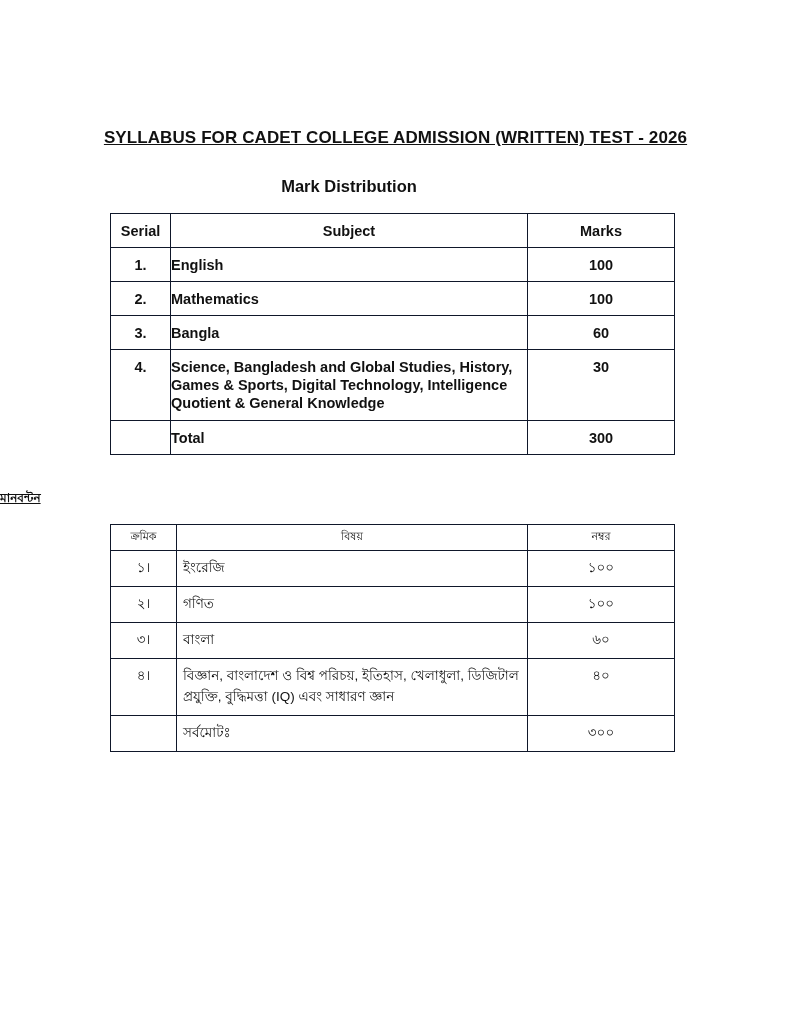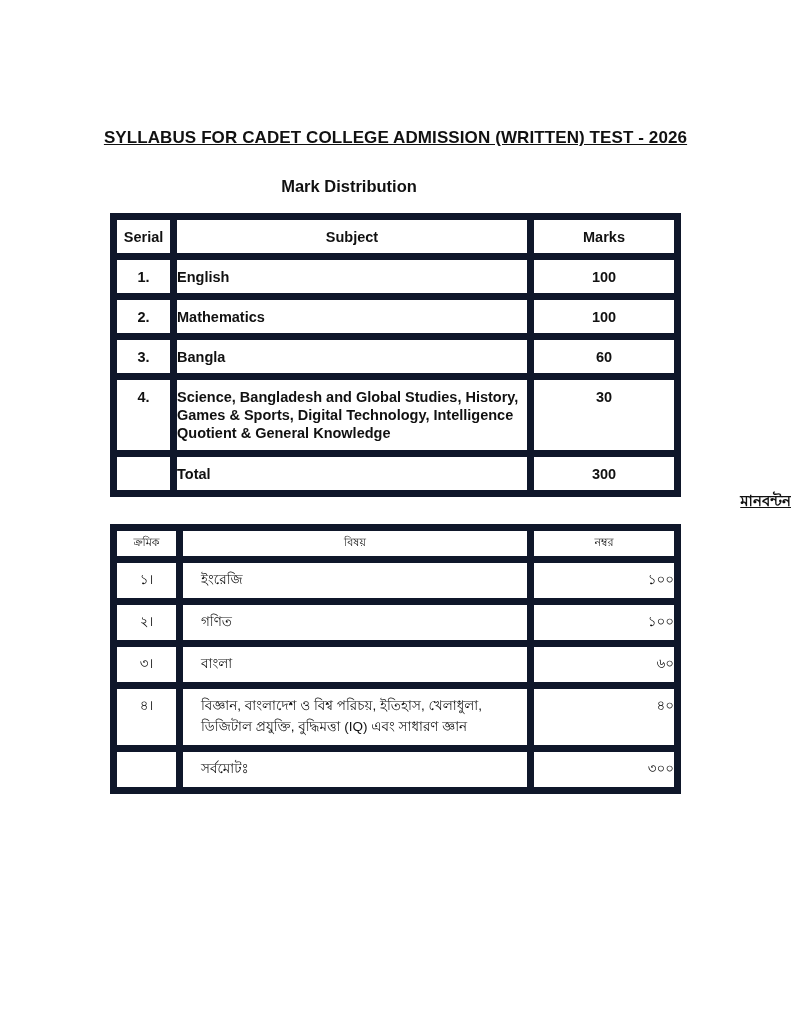--- a/index.html
+++ b/index.html
@@ -1,34 +1,34 @@
 <!DOCTYPE html>
 <html><head>
 <meta charset="utf-8">
 <style>
   html, body { margin:0; padding:0; background:#ffffff; }
   body { width:791px; height:1024px; position:relative; overflow:hidden; font-family:"Liberation Sans", sans-serif; color:#111; }
   .title { position:absolute; left:0; width:791px; top:128px; text-align:center; font-weight:bold; font-size:17px; text-decoration:underline; letter-spacing:0.1px; }
   .subtitle { position:absolute; left:0; width:698px; top:177px; text-align:center; font-weight:bold; font-size:16.5px; }
-  .bn-title { position:absolute; left:0; width:791px; top:489px; text-align:right; font-weight:bold; font-size:15px; text-decoration:underline; }
+  .bn-title { position:absolute; left:0; width:791px; top:489px; text-align:left; font-weight:bold; font-size:12px; text-decoration:underline; }
   table { position:absolute; border-collapse:collapse; table-layout:fixed; }
-  td, th { border:7px solid #0f172a; padding:0; vertical-align:top; }
+  td, th { border:1px solid #0f172a; padding:0; vertical-align:top; }
   #t1 { left:110px; top:213px; width:564px; }
   #t1 th { height:33px; font-size:14.5px; font-weight:bold; vertical-align:middle; text-align:center; }
   #t1 td { font-size:14.5px; font-weight:bold; line-height:18px; padding-top:8px; height:25px; }
   #t1 td.c1 { text-align:center; }
   #t1 td.c2 { padding-left:0; }
   #t1 td.c3 { text-align:center; }
   #t1 tr.tall td { height:62px; }
   #t2 { left:110px; top:524px; width:564px; }
   #t2 th { height:25px; font-size:11px; font-weight:normal; vertical-align:middle; text-align:center; }
   #t2 td { font-size:13.5px; line-height:21px; padding-top:6px; height:29px; }
   #t2 td.c1 { text-align:center; }
-  #t2 td.c2 { padding-left:18px; }
-  #t2 td.c3 { text-align:right;margin-top:12px; }
+  #t2 td.c2 { padding-left:6px; }
+  #t2 td.c3 { text-align:center;margin-top:12px; }
   #t2 tr.tall td { height:50px; }
 </style>
 </head>
 <body>
 
 <div class="title">SYLLABUS FOR CADET COLLEGE ADMISSION (WRITTEN) TEST - 2026</div>
 <div class="subtitle">Mark Distribution</div>
 
 <table id="t1">
   <colgroup>

